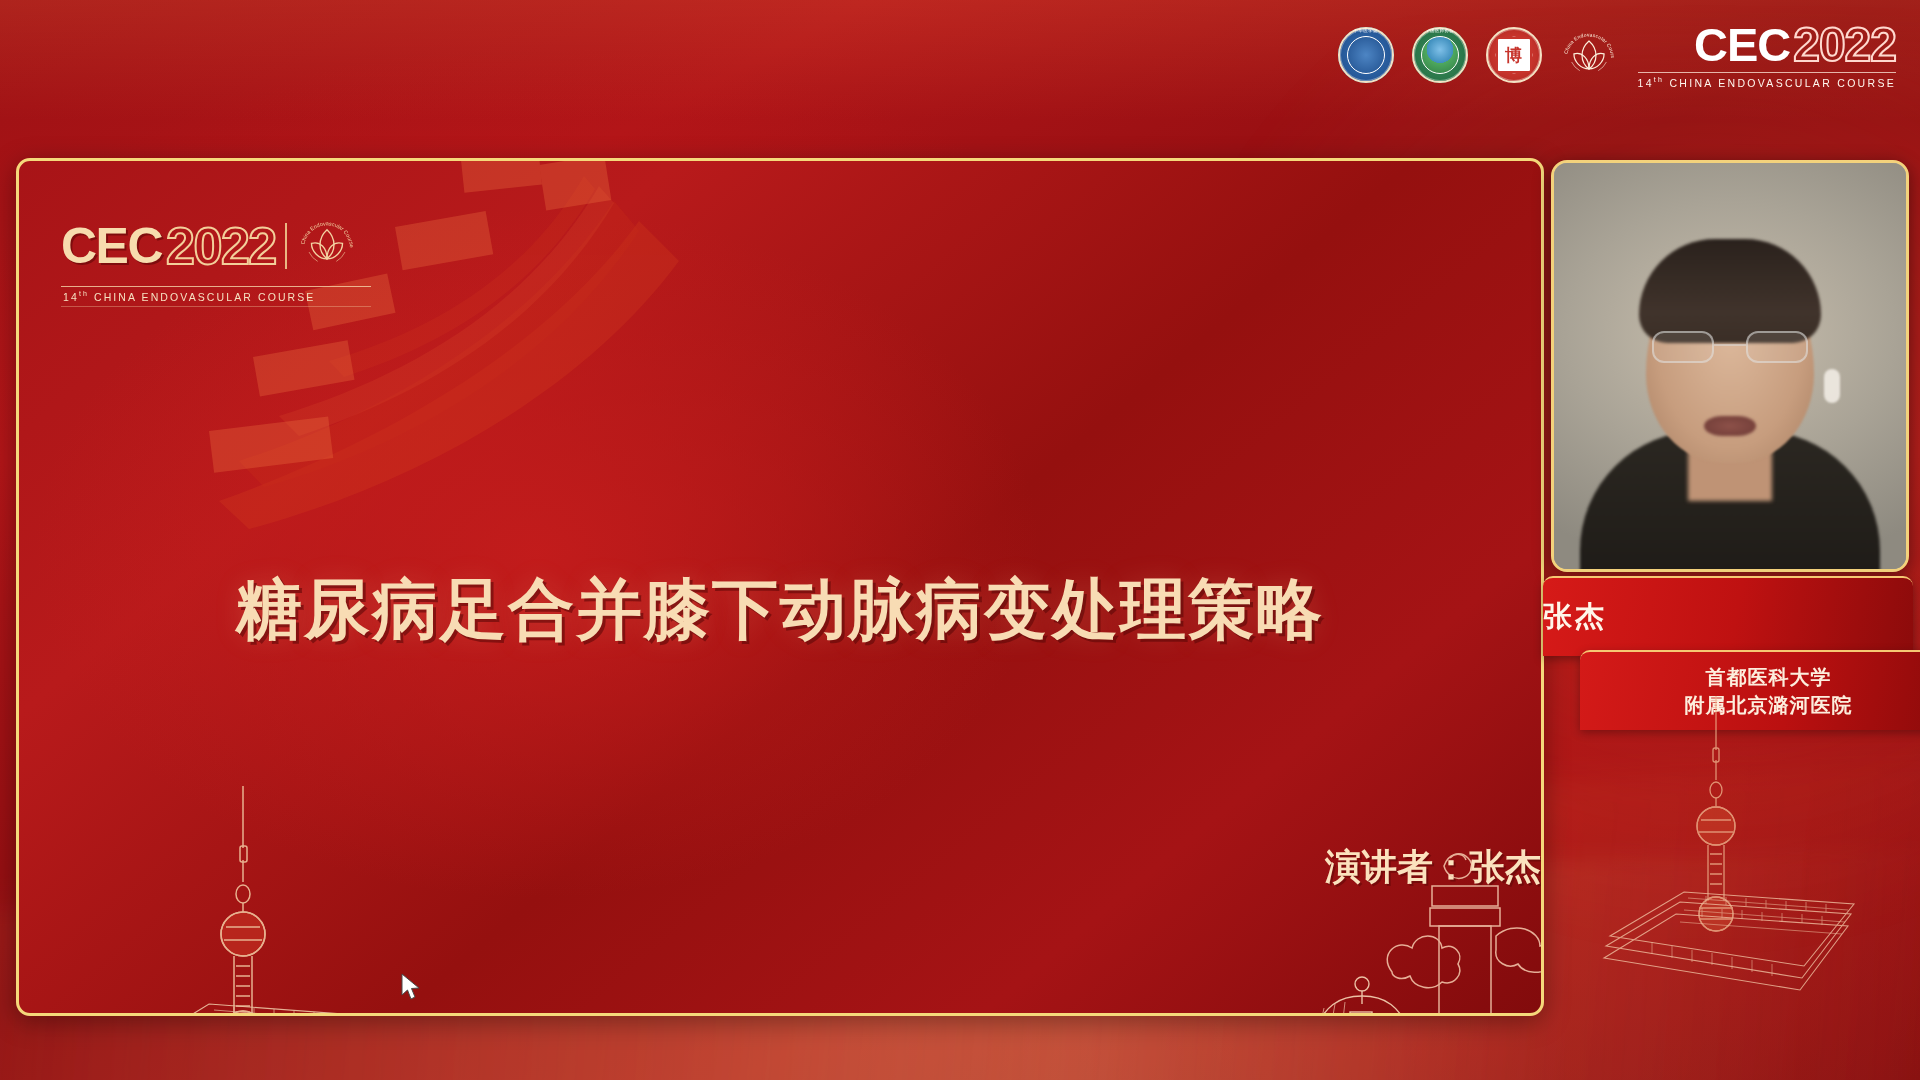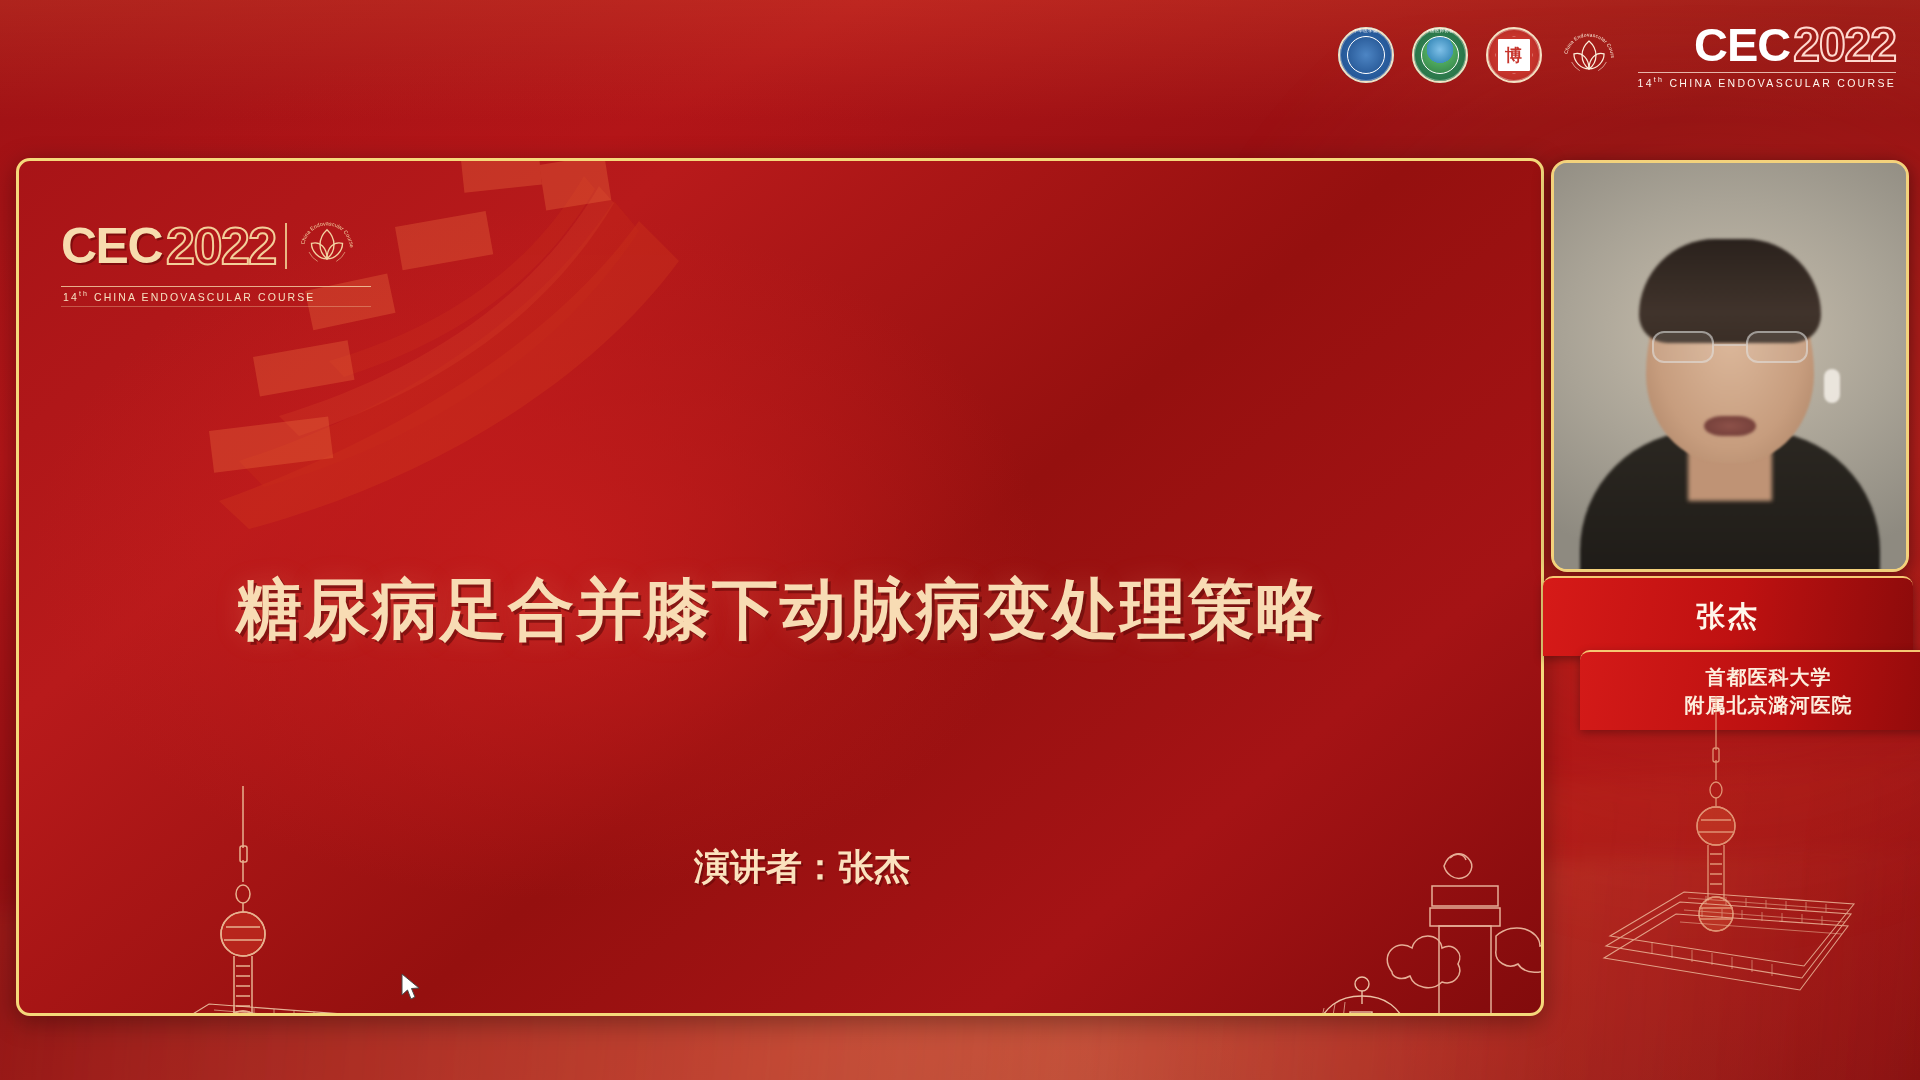--- a/index.html
+++ b/index.html
@@ -115,21 +115,21 @@
 
   
   #slide-title{
     position:absolute; left:0; right:0; top:404px; text-align:center;
     font-size:66px; font-weight:bold; letter-spacing:2px; color:#f8dcb4;
     text-shadow:3px 3px 0 rgba(88,5,5,.55), 0 0 26px rgba(255,190,140,.18);
     font-family:"DejaVu Sans","Liberation Sans",sans-serif;
   }
   
   #speaker-block{
-    position:absolute; left:0; right:0; top:680px; text-align:center;
+    position:absolute; left:0; right:0; top:680px; text-align:right;
     color:#fbe2be; font-size:36px; font-weight:bold; line-height:1.42;
     text-shadow:2px 2px 0 rgba(88,5,5,.5);
     font-family:"DejaVu Sans","Liberation Sans",sans-serif;
     margin-left:44px;
   }
   #speaker-block .line2{ letter-spacing:1px; }
 
   
   #video-card{
     position:absolute; left:1551px; top:160px; width:358px; height:412px;
@@ -183,21 +183,21 @@
   .neck{
     position:absolute; left:50%; top:268px; transform:translateX(-50%);
     width:84px; height:70px; background:#bf9375; filter:blur(2px);
   }
 
   #name-plate{
     position:absolute; left:1543px; top:576px; width:370px; height:80px;
     border-radius:10px 10px 0 0;
     background:linear-gradient(100deg,#d61a18 0%,#bf1111 52%,#8c0b0b 100%);
     border-top:2px solid #f6c873;
-    display:flex; align-items:center; justify-content:center;
+    display:flex; align-items:center; justify-content:flex-start;
     box-shadow:0 3px 10px rgba(0,0,0,.35);
   }
   #name-plate .nm{ color:#fff6ea; font-size:29px; font-weight:bold; letter-spacing:3px;
     font-family:"DejaVu Sans","Liberation Sans",sans-serif; }
   #org-plate{
     position:absolute; left:1580px; top:650px; width:377px; height:80px;
     border-radius:10px 10px 0 0;
     background:linear-gradient(100deg,#d41a18 0%,#bb1010 55%,#8a0a0a 100%);
     border-top:2px solid #f6c873;
     display:flex; flex-direction:column; align-items:center; justify-content:center;

